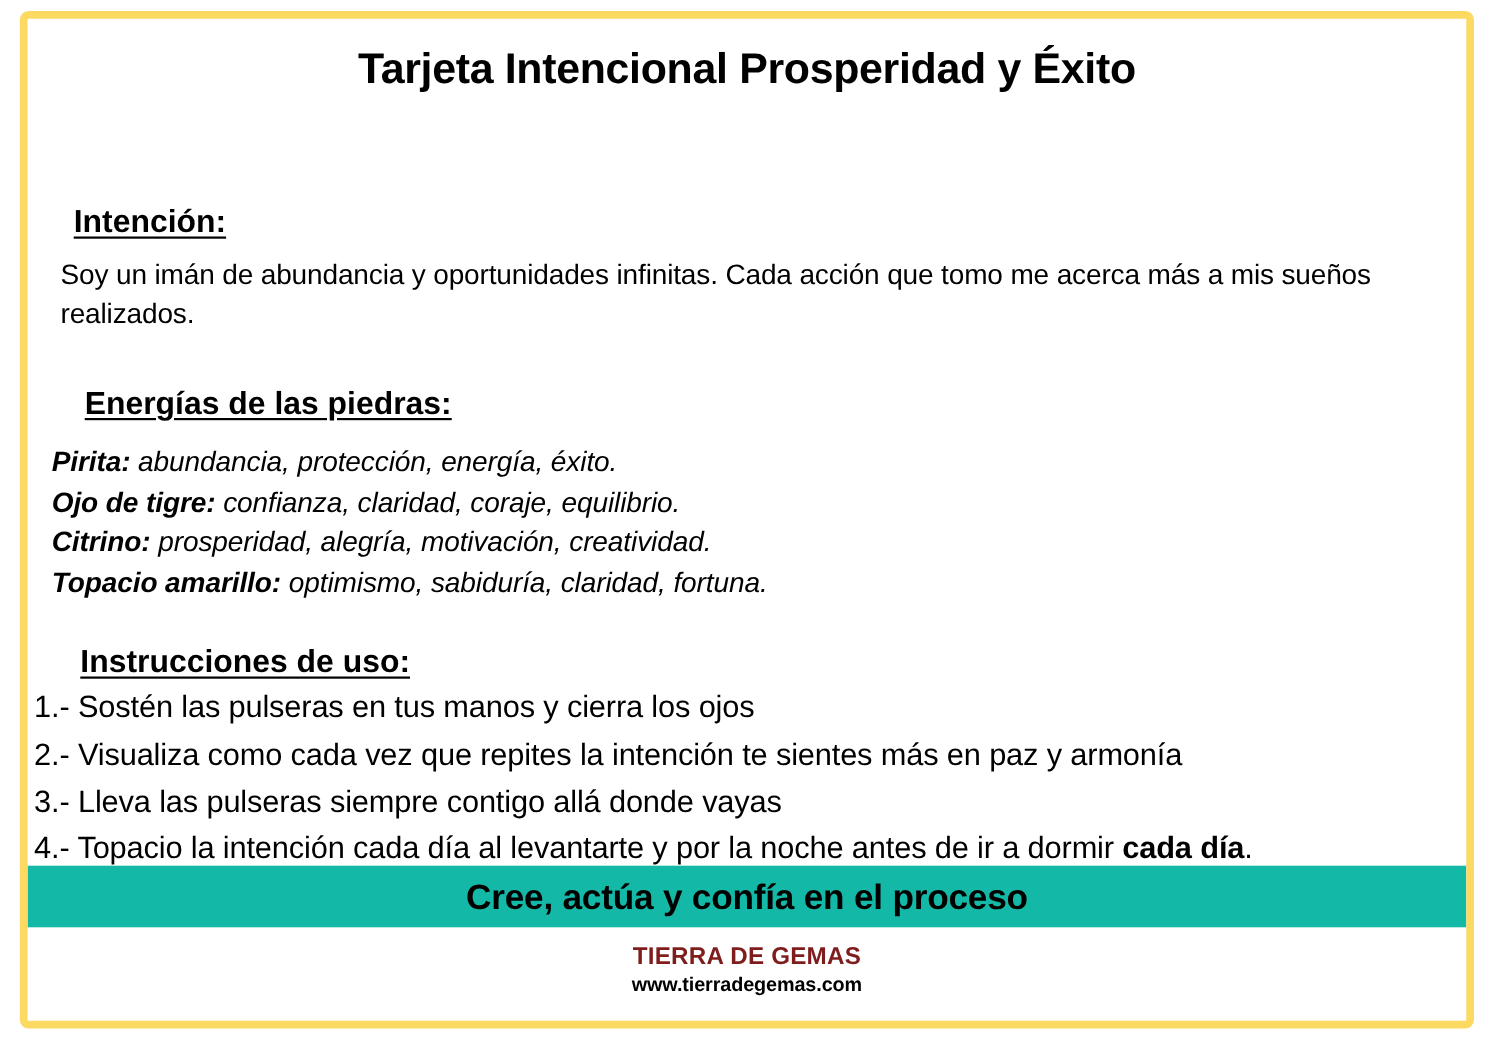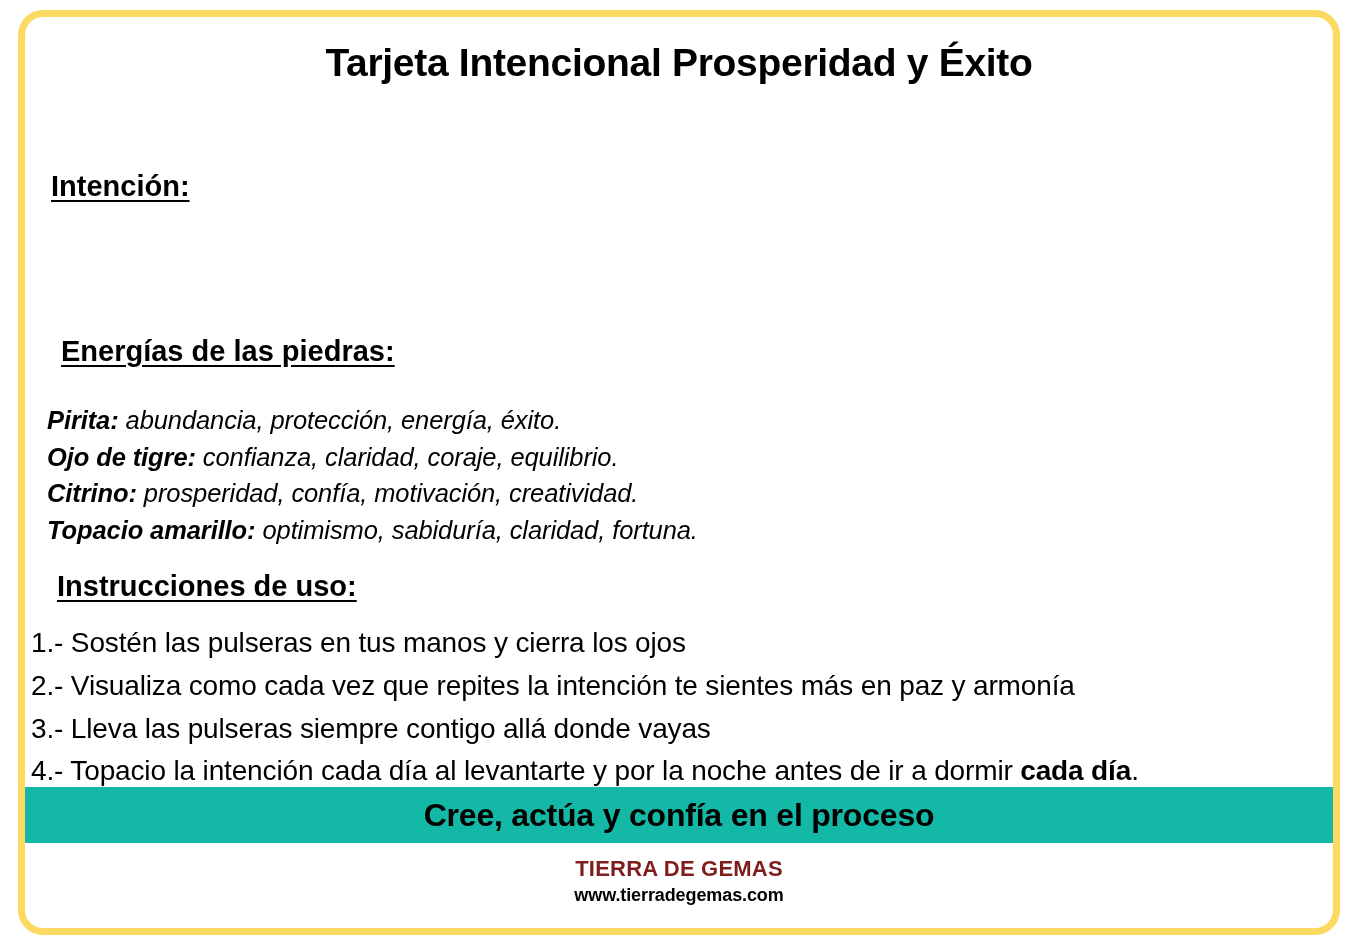--- a/index.html
+++ b/index.html
@@ -17,21 +17,21 @@
   }
 
   .card {
     position: absolute;
     left: 18px;
     top: 10px;
     width: 1322px;
     height: 925px;
     box-sizing: border-box;
     border: 7px solid #FCD960;
-    border-radius: 25px;
+    border-radius: 8px;
     background: #ffffff;
     overflow: hidden;
   }
 
   .card-inner {
     position: relative;
     width: 100%;
     height: 100%;
   }
 
@@ -57,21 +57,21 @@
     white-space: nowrap;
   }
 
   
   .heading {
     font-weight: bold;
     font-size: 29px;
     text-decoration: underline;
     text-underline-offset: 4px;
     line-height: 1.0;
-    margin: 0;
+    margin: 16px;
     white-space: nowrap;
   }
   .h-intencion { position: absolute; left: 26px; top: 155px; }
   .h-energias  { position: absolute; left: 36px; top: 320px; }
   .h-instruc   { position: absolute; left: 32px; top: 555px; }
 
   
   .intent-body {
     position: absolute;
     left: 30px;
@@ -155,31 +155,32 @@
 </style>
 </head>
 <body>
 
 <div class="card">
   <div class="card-inner">
 
     <h1 class="title">Tarjeta Intencional Prosperidad y Éxito</h1>
 
     <div class="heading h-intencion">Intención:</div>
+    <div class="intent-body">Soy un imán de abundancia y oportunidades infinitas. Cada acción que tomo me acerca más a mis sueños realizados.</div>
 
     <div class="heading h-energias">Energías de las piedras:</div>
     <div class="stones">
       <div class="row">
         <span class="label">Pirita:</span><span> abundancia, protección, energía, éxito.</span>
       </div>
       <div class="row">
         <span class="label">Ojo de tigre:</span><span> confianza, claridad, coraje, equilibrio.</span>
       </div>
       <div class="row">
-        <span class="label">Citrino:</span><span> prosperidad, confía, motivación, creatividad.</span>
+        <span class="label">Citrino:</span><span> prosperidad, alegría, motivación, creatividad.</span>
       </div>
       <div class="row">
         <span class="label">Topacio amarillo:</span><span> optimismo, sabiduría, claridad, fortuna.</span>
       </div>
     </div>
 
     <div class="heading h-instruc">Instrucciones de uso:</div>
     <div class="steps">
       <div class="row">
         <span>1.-</span><span> Sostén las pulseras en tus manos y cierra los ojos</span><b></b><span></span>

